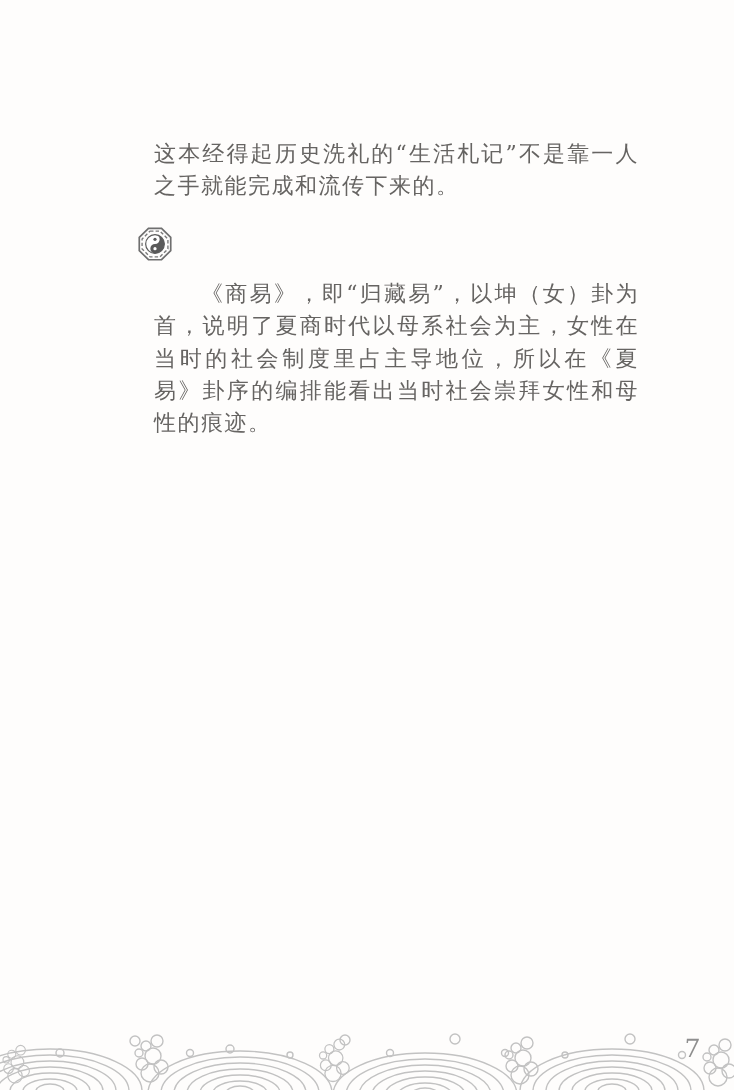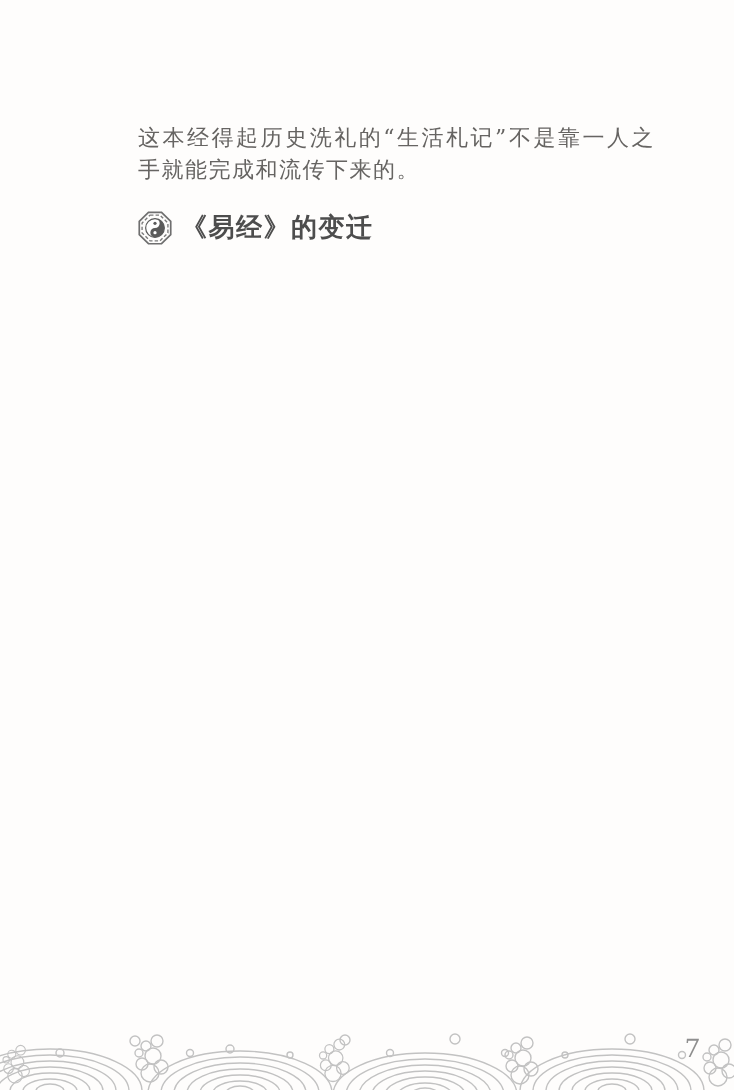--- a/index.html
+++ b/index.html
@@ -12,21 +12,21 @@
   }
   .page {
     position: absolute; inset: 0;
     background: #fefdfc;
   }
   .content {
     position: absolute;
     left: 138px; top: 122px; width: 517px;
   }
   .par {
-    margin: 0;
+    margin: 16px;
     font-size: 22px;
     line-height: 32.4px;
     letter-spacing: 1.5px;
     text-align: justify;
     color: #666462;
   }
   .par.indent { text-indent: 47px; }
   .heading {
     display: flex;
     align-items: center;
@@ -66,23 +66,23 @@
 
     <div class="heading">
       <svg class="bagua" viewBox="0 0 40 40">
         <polygon points="12.3,1.5 27.7,1.5 38.5,12.3 38.5,27.7 27.7,38.5 12.3,38.5 1.5,27.7 1.5,12.3" fill="none" stroke="#6f6f6f" stroke-width="2"></polygon>
         <polygon points="14.2,4.8 25.8,4.8 35.2,14.2 35.2,25.8 25.8,35.2 14.2,35.2 4.8,25.8 4.8,14.2" fill="none" stroke="#7a7a7a" stroke-width="1.6" stroke-dasharray="4 2.5"></polygon>
         <circle cx="20" cy="20" r="11" fill="#ffffff" stroke="#5a5a5a" stroke-width="1.4"></circle>
         <path d="M20 9 A11 11 0 0 1 20 31 A5.5 5.5 0 0 1 20 20 A5.5 5.5 0 0 0 20 9 Z" fill="#5a5a5a"></path>
         <circle cx="20" cy="25.5" r="1.9" fill="#ffffff"></circle>
         <circle cx="20" cy="14.5" r="1.9" fill="#5a5a5a"></circle>
       </svg>
-      <span class="heading-text">《易经》的变迁</span>
     </div>
 
+    <p class="par indent">《商易》，即“归藏易”，以坤（女）卦为首，说明了夏商时代以母系社会为主，女性在当时的社会制度里占主导地位，所以在《夏易》卦序的编排能看出当时社会崇拜女性和母性的痕迹。</p>
   </div>
 
   <svg class="waves" width="734" height="75" viewBox="0 0 734 75">
     <defs>
       <g id="fan">
         <path d="M-92 46 A92 42 0 0 1 92 46"></path>
         <path d="M-79 46 A79 36 0 0 1 79 46"></path>
         <path d="M-66 46 A66 30 0 0 1 66 46"></path>
         <path d="M-53 46 A53 24 0 0 1 53 46"></path>
         <path d="M-40 46 A40 18 0 0 1 40 46"></path>

